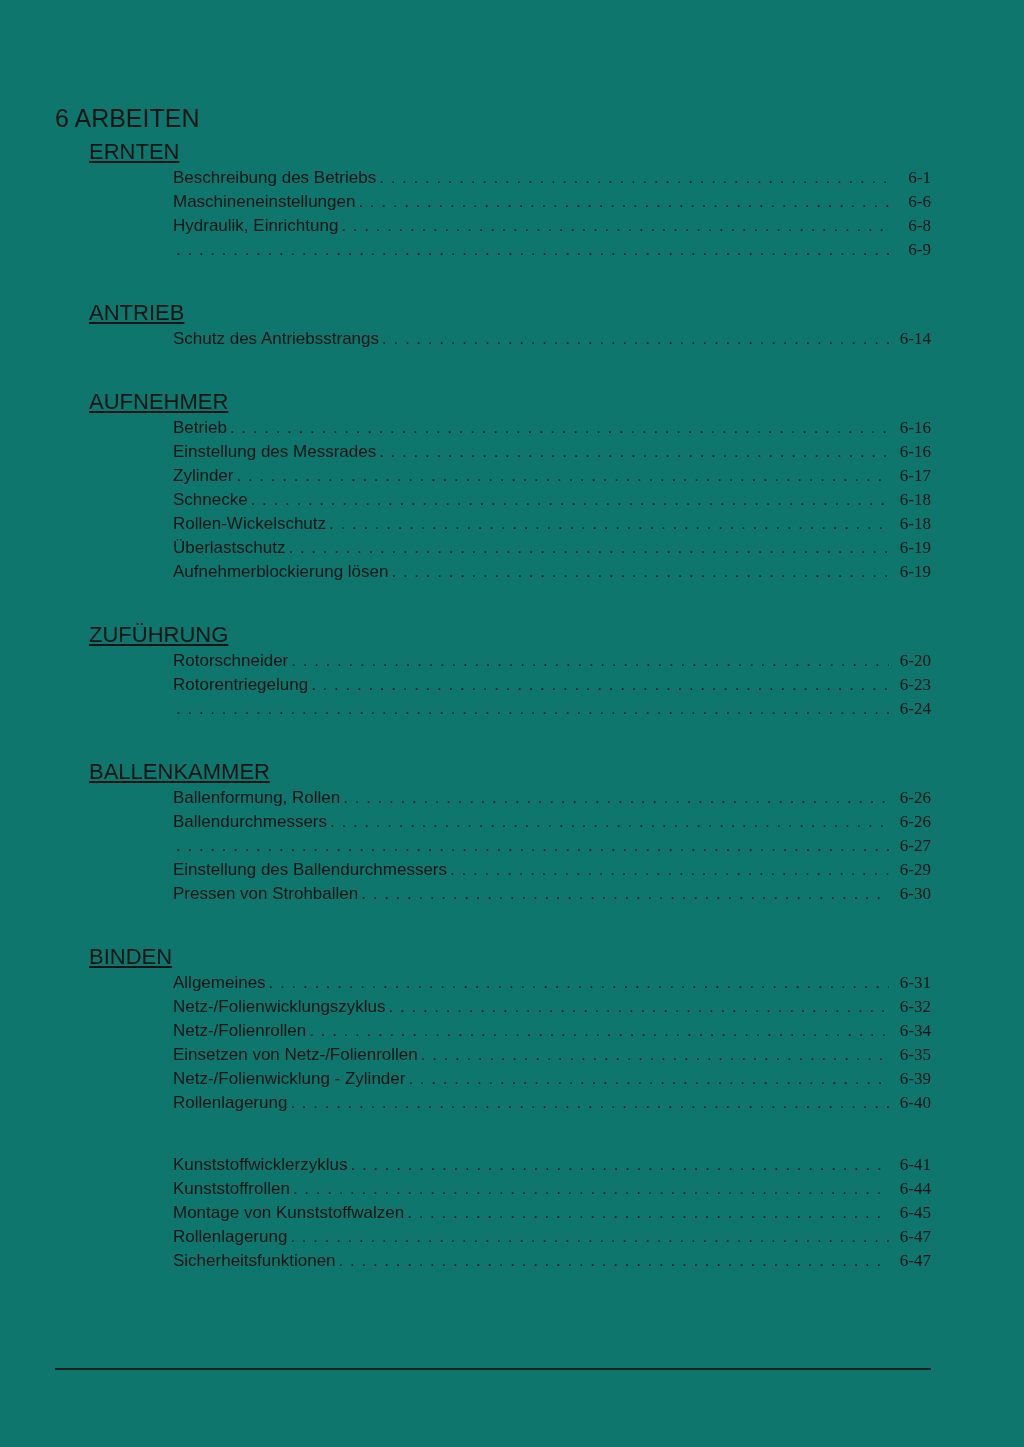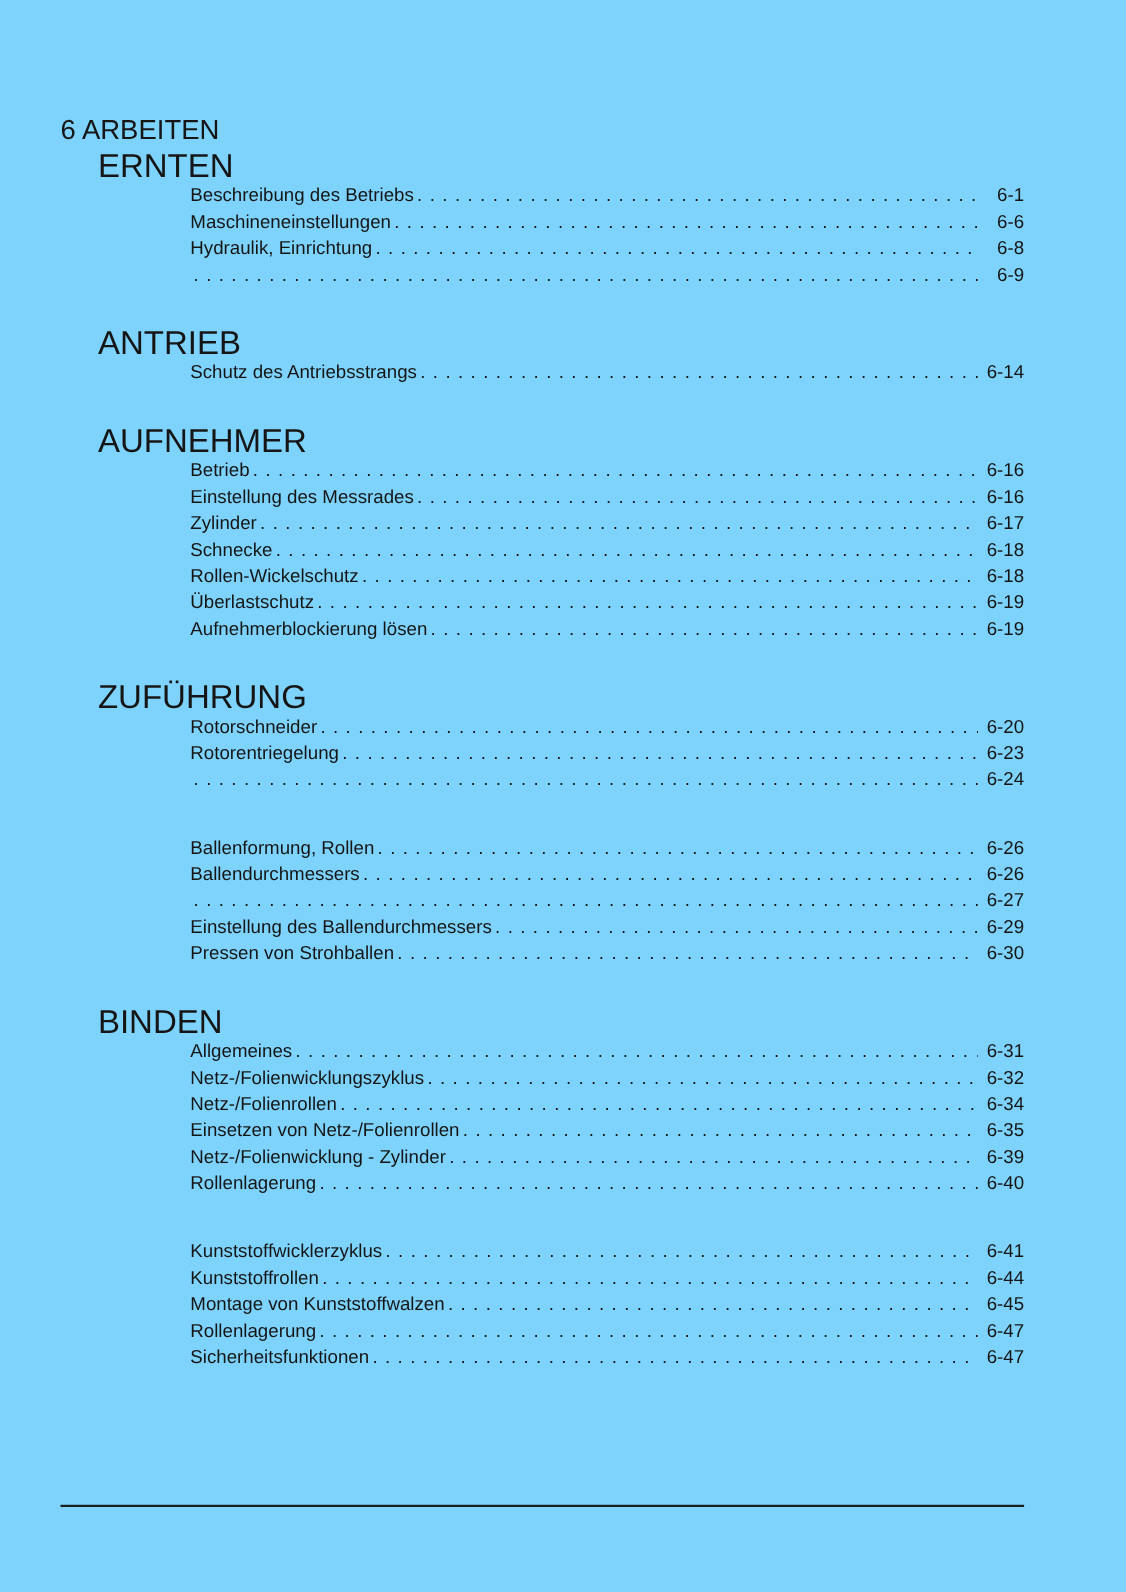--- a/index.html
+++ b/index.html
@@ -7,39 +7,40 @@
     padding: 0;
     background: #ffffff;
     font-family: "Liberation Sans", sans-serif;
     color: #151515;
   }
   .page {
     position: relative;
     width: 1024px;
     height: 1447px;
     box-sizing: border-box;
-    background: #7dd3fc;
+    background: #0f766e;
     padding: 103px 93px 0 55px;
     overflow: hidden;
   }
   h1.chapter-title {
     font-size: 25px;
     font-weight: 400;
     line-height: 30px;
     margin: 0;
     white-space: nowrap;
   }
   .toc-section { margin-top: 38px; }
   .toc-section.first { margin-top: 6px; }
   h2.section-title {
-    font-size: 30px;
+    font-size: 22px;
     font-weight: 400;
     line-height: 25px;
     margin: 0 0 2px 34px;
     white-space: nowrap;
+    text-decoration: underline;
   }
   .entries { margin-left: 118px; }
   .entry {
     display: flex;
     align-items: baseline;
     font-size: 17px;
     line-height: 24px;
   }
   .entry-label {
     white-space: nowrap;
@@ -52,20 +53,21 @@
     text-align: right;
     min-width: 18px;
     padding: 0 7px 0 3px;
     letter-spacing: 1px;
   }
   .page-num {
     flex: 0 0 auto;
     min-width: 42px;
     text-align: right;
     white-space: nowrap;
+    font-family: Liberation Serif, serif;
   }
   .footer-rule {
     position: absolute;
     left: 55px;
     right: 93px;
     top: 1368px;
     border-top: 2px solid #1d1d1d;
   }
 </style>
 </head>
@@ -166,20 +168,21 @@
         <span class="page-num">6-23</span>
       </div>
       <div class="entry">
         <span class="leader"> . . . . . . . . . . . . . . . . . . . . . . . . . . . . . . . . . . . . . . . . . . . . . . . . . . . . . . . . . . . . . . . . . . . . . . . . . . . . . . . . . . . . . . . . . . . . . . . . . . . . . . . . . . . . . . . . . . . . . . . . . . . . . . . . . . . . . . . . . . . . . . . . . . . . . . . . . . . . . . . . . . . . . . . . . . . . . . . . . . . .</span>
         <span class="page-num">6-24</span>
       </div>
     </div>
   </section>
 
   <section class="toc-section">
+    <h2 class="section-title">BALLENKAMMER</h2>
     <div class="entries">
       <div class="entry">
         <span class="entry-label">Ballenformung, Rollen</span>
         <span class="leader"> . . . . . . . . . . . . . . . . . . . . . . . . . . . . . . . . . . . . . . . . . . . . . . . . . . . . . . . . . . . . . . . . . . . . . . . . . . . . . . . . . . . . . . . . . . . . . . . . . . . . . . . . . . . . . . . . . . . . . . . . . . . . . . . . . . . . . . . . . . . . . . . . . . . . . . . . . . . . . . . . . . . . . . . . . . . . . . . . . . . .</span>
         <span class="page-num">6-26</span>
       </div>
       <div class="entry">
         <span class="entry-label">Ballendurchmessers</span>
         <span class="leader"> . . . . . . . . . . . . . . . . . . . . . . . . . . . . . . . . . . . . . . . . . . . . . . . . . . . . . . . . . . . . . . . . . . . . . . . . . . . . . . . . . . . . . . . . . . . . . . . . . . . . . . . . . . . . . . . . . . . . . . . . . . . . . . . . . . . . . . . . . . . . . . . . . . . . . . . . . . . . . . . . . . . . . . . . . . . . . . . . . . . .</span>
         <span class="page-num">6-26</span>

